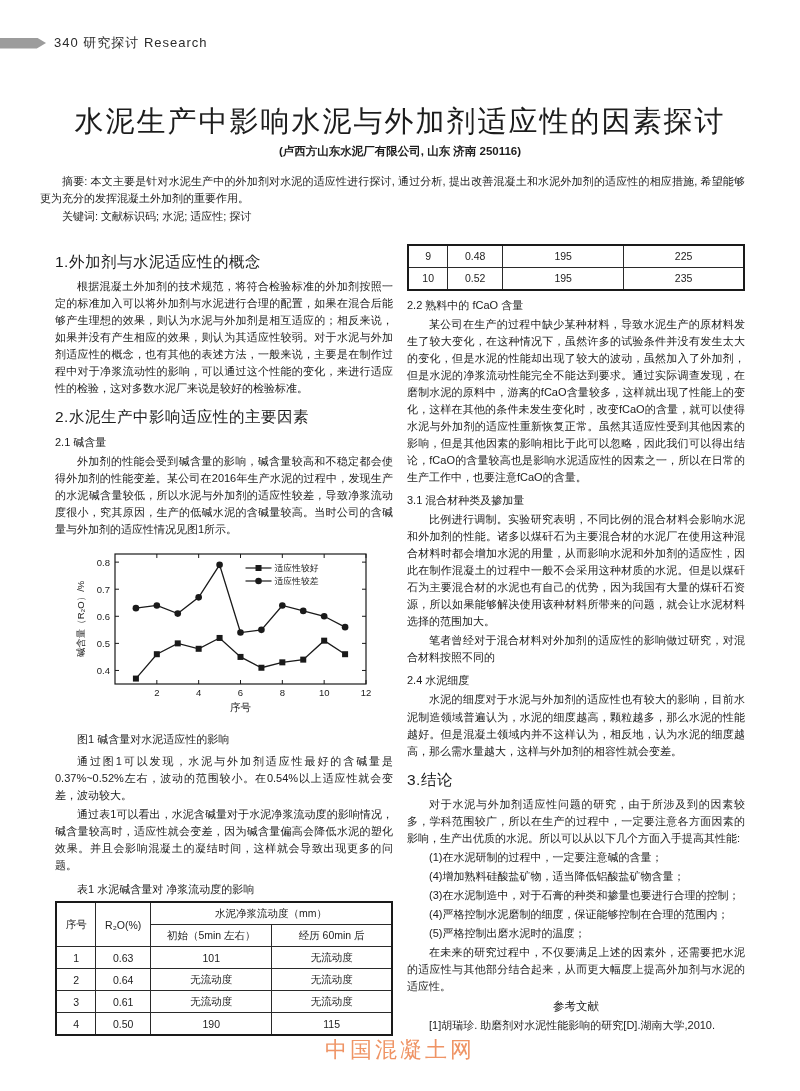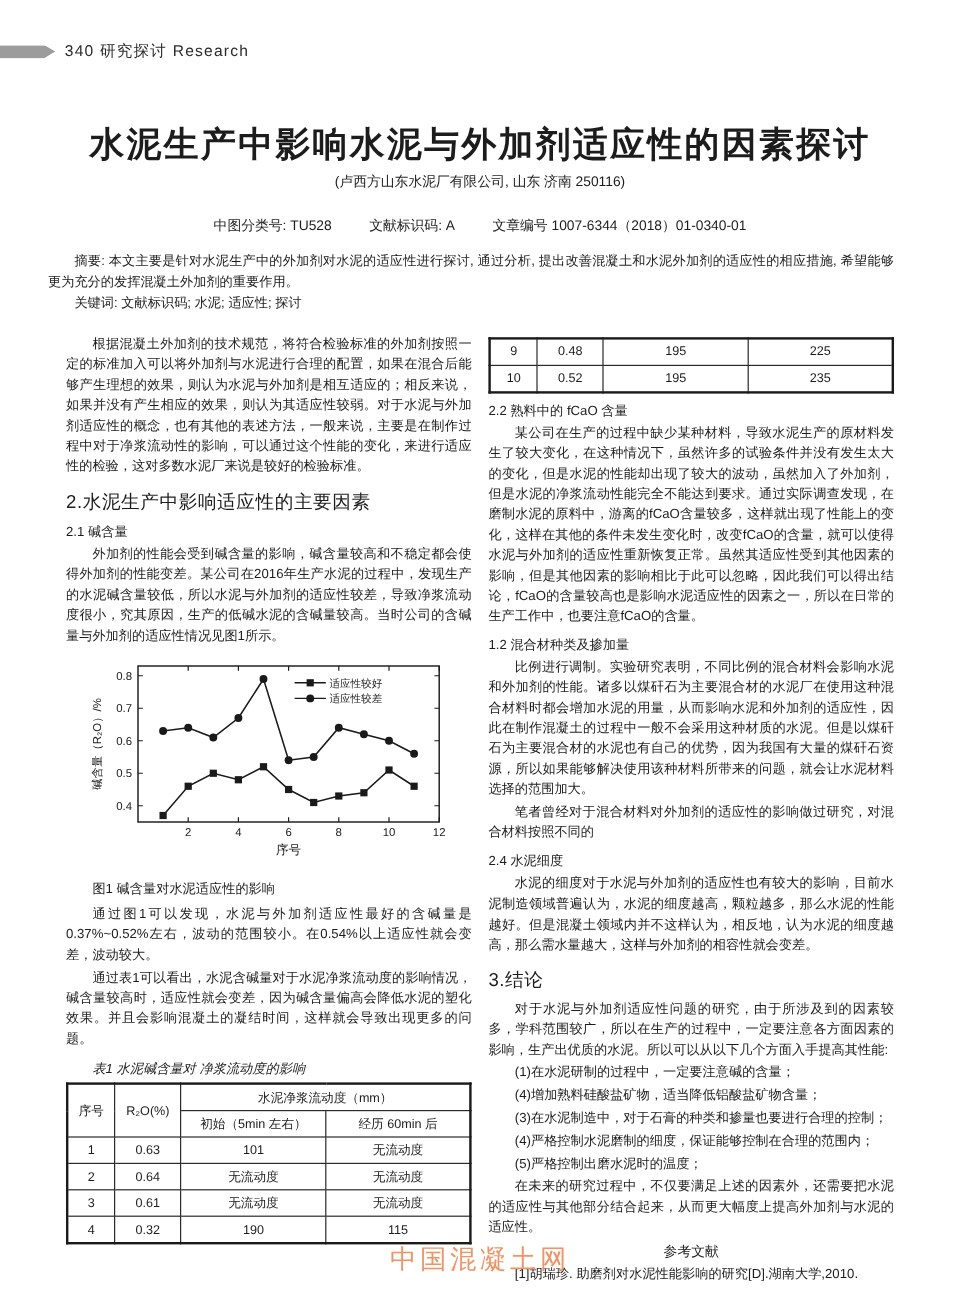--- a/index.html
+++ b/index.html
@@ -7,36 +7,36 @@
     position:relative;width:800px;height:1091px;margin:0 auto;background:#ffffff;
     font-family:"Liberation Sans","DejaVu Sans",sans-serif;color:#1c1c1c;overflow:hidden;
   }
   
   .hdr{position:absolute;top:34px;left:0;display:flex;align-items:center;}
   .hdr-arrow{display:inline-block;width:46px;height:11px;background:#9c9c9c;
     clip-path:polygon(0 0,80% 0,100% 50%,80% 100%,0 100%);}
   .hdr-text{margin-left:8px;font-size:13px;color:#2a2a2a;letter-spacing:1px;}
   
   .title{margin:104px 40px 0;text-align:center;font-family:"Liberation Serif","DejaVu Serif",serif;
-    font-weight:bold;font-size:29px;letter-spacing:2px;line-height:1.2;}
+    font-weight:normal;font-size:29px;letter-spacing:2px;line-height:1.2;}
   .author{margin-top:14px;text-align:center;font-size:13px;}
-  .affil{margin-top:5px;text-align:center;font-size:11.5px;}
+  .affil{margin-top:5px;text-align:center;font-size:11.5px;font-weight:bold;}
   .meta{margin-top:22px;text-align:center;font-size:11.5px;}
   .meta span{margin:0 14px;}
   .abstract-block{margin:14px 20px 0;padding:0 35px 0 20px;}
   .abstract-block p{margin:0;font-size:11px;line-height:1.6;text-align:justify;text-indent:2em;}
   
   .columns{display:flex;gap:14px;padding:0 55px;margin-top:16px;align-items:flex-start;}
   .col{width:338px;}
   .sec-h{font-size:15.5px;font-weight:normal;margin:10px 0 5px;letter-spacing:.5px;}
   .sub-h{font-size:11px;margin:7px 0 3px;}
   p.body{margin:0 0 2px;font-size:11px;line-height:1.55;text-align:justify;text-indent:2em;}
   .fig-wrap{margin:8px 0 2px;display:flex;justify-content:center;}
   .fig-cap{font-size:11px;margin:14px 0 6px;text-indent:2em;}
-  .tbl-cap{font-size:11px;margin:8px 0 4px;text-indent:2em;font-style:italic;}
+  .tbl-cap{font-size:11px;margin:8px 0 4px;text-indent:2em;}
   table.data{border-collapse:collapse;width:100%;font-size:10.5px;text-align:center;
     border:2px solid #1a1a1a;}
   table.data th,table.data td{border:1px solid #2a2a2a;font-weight:normal;padding:0 2px;height:21px;}
   table.data col.c-seq{width:40px;} table.data col.c-r2o{width:55px;}
   table.data col.c-init{width:122px;} table.data col.c-after{width:121px;}
   .cont-table{margin-top:2px;}
   .refs-h{text-align:center;font-size:11.5px;margin:4px 0 3px;}
   p.ref{margin:0;font-size:11px;line-height:1.55;text-align:justify;text-indent:2em;}
   
   .footer{position:absolute;left:0;bottom:26px;width:100%;text-align:center;
@@ -49,34 +49,30 @@
 <div class="page">
 
   <div class="hdr">
     <span class="hdr-arrow"></span>
     <span class="hdr-text">340 研究探讨  Research</span>
   </div>
 
   <h1 class="title">水泥生产中影响水泥与外加剂适应性的因素探讨</h1>
   <div class="affil">(卢西方山东水泥厂有限公司, 山东  济南  250116)</div>
 
-  <div class="meta">
-    <span>中图分类号: TU528</span>
-    <span>文献标识码: A</span>
-    <span>文章编号 1007-6344（2018）01-0340-01</span>
-  </div>
 
   <div class="abstract-block">
     <p>摘要: 本文主要是针对水泥生产中的外加剂对水泥的适应性进行探讨, 通过分析, 提出改善混凝土和水泥外加剂的适应性的相应措施, 希望能够更为充分的发挥混凝土外加剂的重要作用。</p>
     <p>关键词: 文献标识码; 水泥; 适应性; 探讨</p>
   </div>
 
   <div class="columns">
 
     <div class="col">
+      <div class="sec-h">1.外加剂与水泥适应性的概念</div>
       <p class="body">根据混凝土外加剂的技术规范，将符合检验标准的外加剂按照一定的标准加入可以将外加剂与水泥进行合理的配置，如果在混合后能够产生理想的效果，则认为水泥与外加剂是相互适应的；相反来说，如果并没有产生相应的效果，则认为其适应性较弱。对于水泥与外加剂适应性的概念，也有其他的表述方法，一般来说，主要是在制作过程中对于净浆流动性的影响，可以通过这个性能的变化，来进行适应性的检验，这对多数水泥厂来说是较好的检验标准。</p>
 
       <div class="sec-h">2.水泥生产中影响适应性的主要因素</div>
       <div class="sub-h">2.1 碱含量</div>
       <p class="body">外加剂的性能会受到碱含量的影响，碱含量较高和不稳定都会使得外加剂的性能变差。某公司在2016年生产水泥的过程中，发现生产的水泥碱含量较低，所以水泥与外加剂的适应性较差，导致净浆流动度很小，究其原因，生产的低碱水泥的含碱量较高。当时公司的含碱量与外加剂的适应性情况见图1所示。</p>
 
       <div class="fig-wrap">
         <svg id="alkali-chart" width="302" height="172" viewBox="0 0 302 172">
             <rect x="42" y="8" width="251" height="130" fill="none" stroke="#1a1a1a" stroke-width="1.2"></rect>
             <line x1="83.83333333333333" y1="138" x2="83.83333333333333" y2="134" stroke="#1a1a1a"></line>
@@ -184,21 +180,21 @@
               <td>无流动度</td>
             </tr>
             <tr>
               <td>3</td>
               <td>0.61</td>
               <td>无流动度</td>
               <td>无流动度</td>
             </tr>
             <tr>
               <td>4</td>
-              <td>0.32</td>
+              <td>0.50</td>
               <td>190</td>
               <td>115</td>
             </tr>
           </tbody>
       </table>
     </div>
 
     <div class="col">
       <table class="data cont-table">
         <colgroup>
@@ -219,21 +215,21 @@
               <td>0.52</td>
               <td>195</td>
               <td>235</td>
             </tr>
           </tbody>
       </table>
 
       <div class="sub-h">2.2 熟料中的 fCaO 含量</div>
       <p class="body">某公司在生产的过程中缺少某种材料，导致水泥生产的原材料发生了较大变化，在这种情况下，虽然许多的试验条件并没有发生太大的变化，但是水泥的性能却出现了较大的波动，虽然加入了外加剂，但是水泥的净浆流动性能完全不能达到要求。通过实际调查发现，在磨制水泥的原料中，游离的fCaO含量较多，这样就出现了性能上的变化，这样在其他的条件未发生变化时，改变fCaO的含量，就可以使得水泥与外加剂的适应性重新恢复正常。虽然其适应性受到其他因素的影响，但是其他因素的影响相比于此可以忽略，因此我们可以得出结论，fCaO的含量较高也是影响水泥适应性的因素之一，所以在日常的生产工作中，也要注意fCaO的含量。</p>
 
-      <div class="sub-h">1.2 混合材种类及掺加量</div>
+      <div class="sub-h">3.1 混合材种类及掺加量</div>
       <p class="body">比例进行调制。实验研究表明，不同比例的混合材料会影响水泥和外加剂的性能。诸多以煤矸石为主要混合材的水泥厂在使用这种混合材料时都会增加水泥的用量，从而影响水泥和外加剂的适应性，因此在制作混凝土的过程中一般不会采用这种材质的水泥。但是以煤矸石为主要混合材的水泥也有自己的优势，因为我国有大量的煤矸石资源，所以如果能够解决使用该种材料所带来的问题，就会让水泥材料选择的范围加大。</p>
       <p class="body">笔者曾经对于混合材料对外加剂的适应性的影响做过研究，对混合材料按照不同的</p>
 
       <div class="sub-h">2.4 水泥细度</div>
       <p class="body">水泥的细度对于水泥与外加剂的适应性也有较大的影响，目前水泥制造领域普遍认为，水泥的细度越高，颗粒越多，那么水泥的性能越好。但是混凝土领域内并不这样认为，相反地，认为水泥的细度越高，那么需水量越大，这样与外加剂的相容性就会变差。</p>
 
       <div class="sec-h">3.结论</div>
       <p class="body">对于水泥与外加剂适应性问题的研究，由于所涉及到的因素较多，学科范围较广，所以在生产的过程中，一定要注意各方面因素的影响，生产出优质的水泥。所以可以从以下几个方面入手提高其性能:</p>
       <p class="body">(1)在水泥研制的过程中，一定要注意碱的含量；</p>
       <p class="body">(4)增加熟料硅酸盐矿物，适当降低铝酸盐矿物含量；</p>

